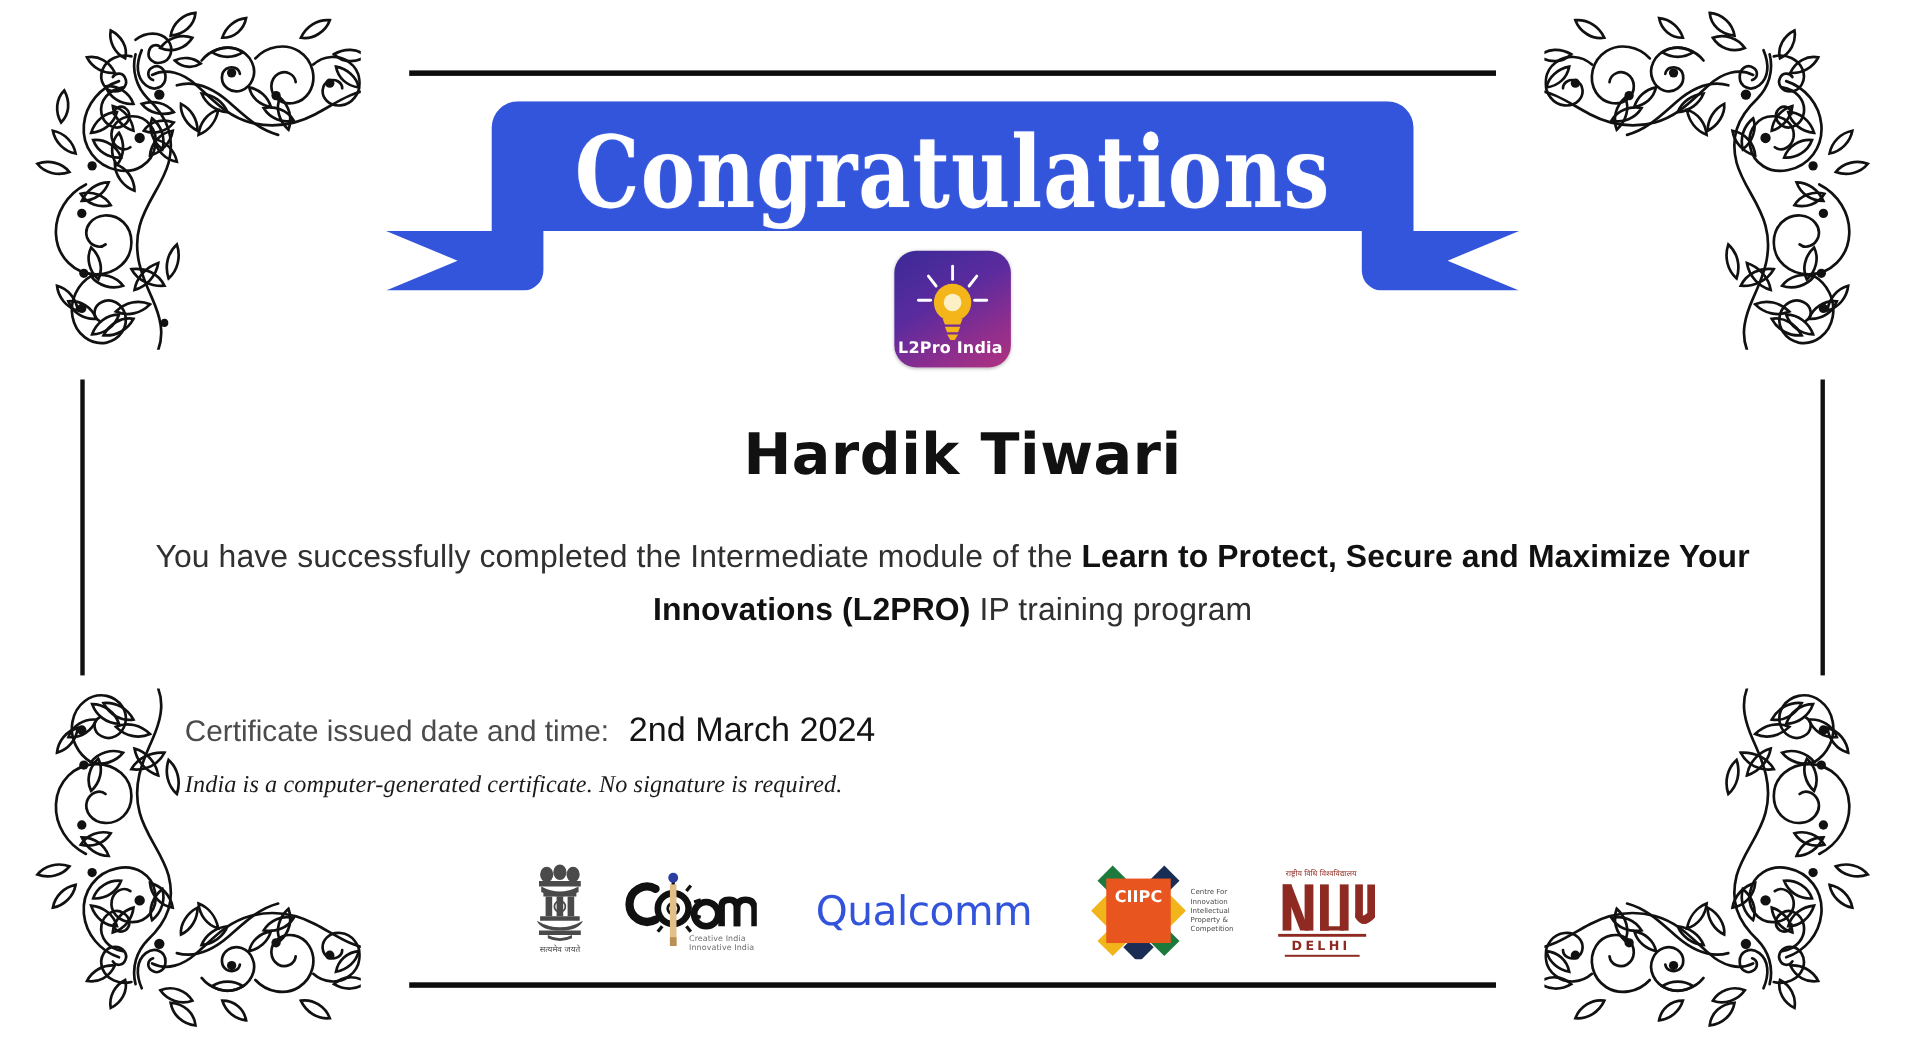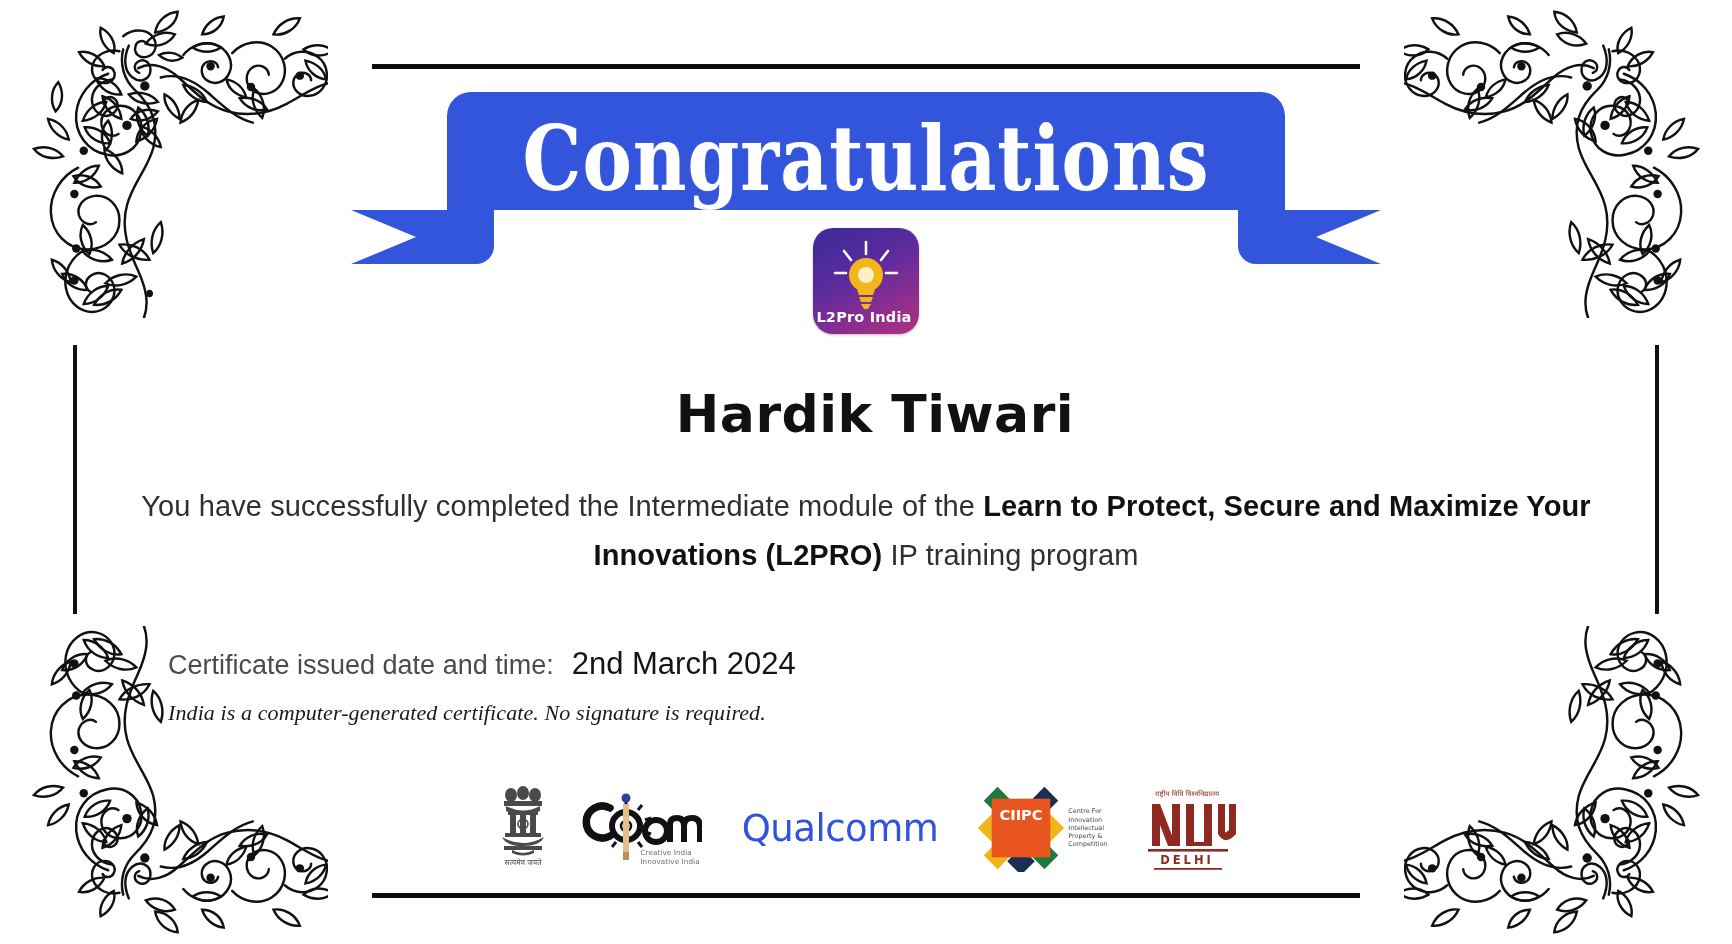--- a/index.html
+++ b/index.html
@@ -203,21 +203,21 @@
     font-family: "DejaVu Sans", sans-serif;
     letter-spacing: 0.1px;
   }
 
   .qualcomm {
     color: #3253dc;
     font-size: 37px;
     font-weight: 400;
     letter-spacing: -0.5px;
     font-family: "DejaVu Sans", sans-serif;
-    margin: 0 14px;
+    margin: 0 28px;
   }
 
   .nlu { width: 106px; height: 92px; position: relative; }
   .nlu svg { position: absolute; inset: 0; width: 100%; height: 100%; }
 
   .ciipc { width: 130px; height: 92px; position: relative; display:flex; align-items:center; }
   .ciipc svg { width: 88px; height: 88px; }
   .ciipc-tag {
     font-size: 6.4px;
     line-height: 8.2px;

